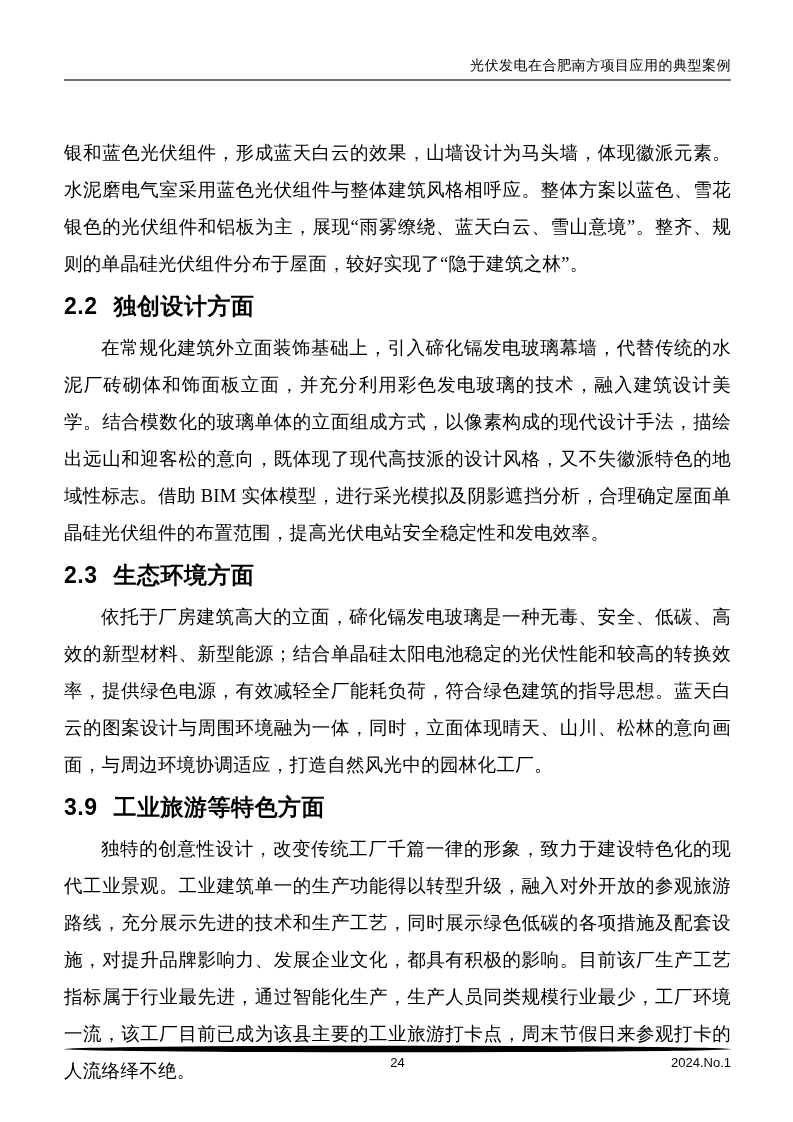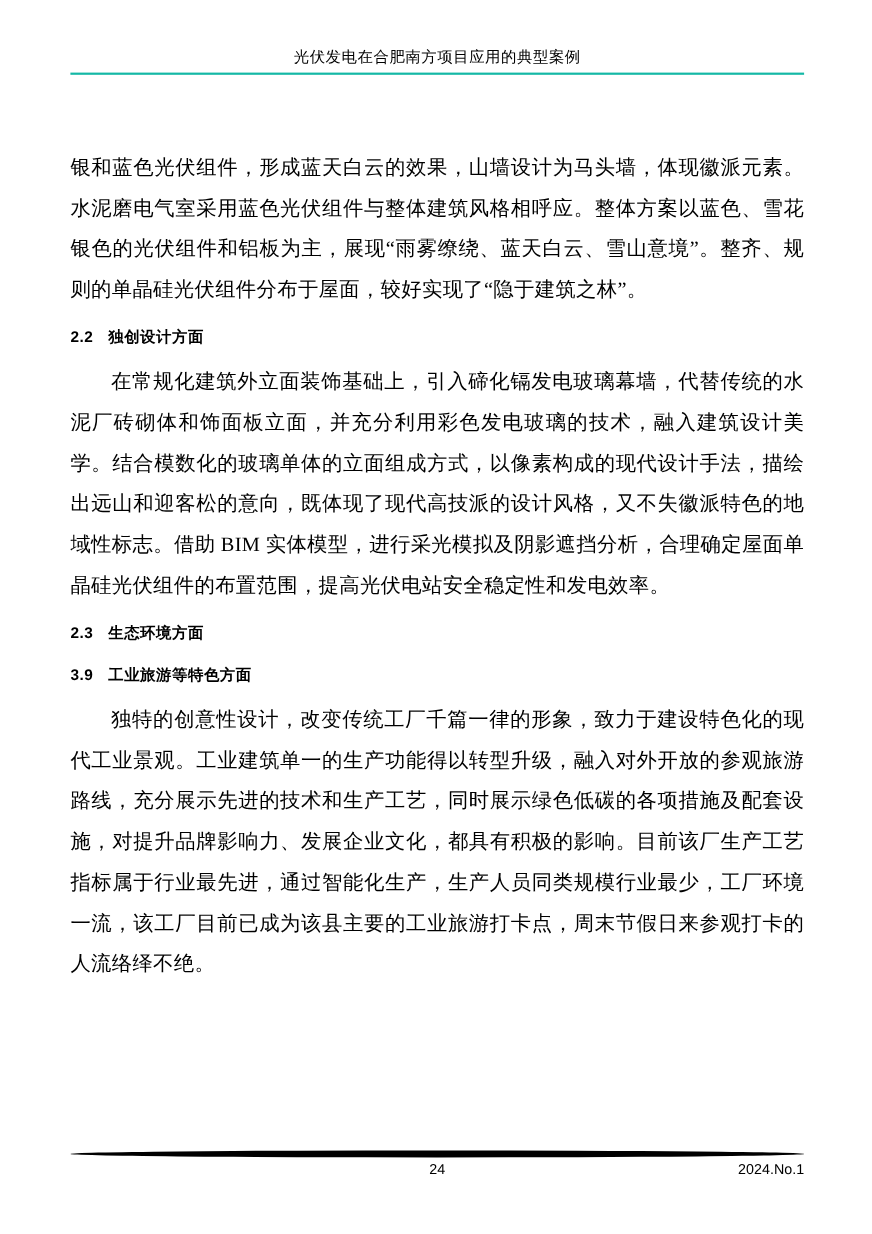--- a/index.html
+++ b/index.html
@@ -17,23 +17,23 @@
     overflow: hidden;
     margin: 0 auto;
   }
 
   
   .page-header {
     position: absolute;
     left: 64px;
     right: 62px;
     top: 0;
-    padding-top: 43px;
-    border-bottom: 2px solid #14b8a6;
-    text-align: center;
+    padding-top: 56px;
+    border-bottom: 2px solid #737373;
+    text-align: right;
   }
   .running-head {
     font-size: 14px;
     line-height: 20px;
     padding-bottom: 3px;
     letter-spacing: 0.5px;
   }
 
   
   .page-body {
@@ -51,21 +51,21 @@
     text-indent: 2em;
     letter-spacing: 0.3px;
   }
   .body-para.no-indent {
     text-indent: 0;
     margin-top: 47px;
   }
   .sec-heading {
     font-family: "Liberation Sans", sans-serif;
     font-weight: bold;
-    font-size: 14px;
+    font-size: 23px;
     line-height: 28px;
     margin: 9px 0 10px 0;
     letter-spacing: 0.5px;
   }
   .sec-heading .sec-num {
     margin-right: 9px;
   }
   .chapter-heading {
     font-family: "Liberation Sans", sans-serif;
     font-weight: bold;
@@ -127,20 +127,21 @@
       <span class="sec-title">独创设计方面</span>
     </h3>
 
     <p class="body-para">在常规化建筑外立面装饰基础上，引入碲化镉发电玻璃幕墙，代替传统的水泥厂砖砌体和饰面板立面，并充分利用彩色发电玻璃的技术，融入建筑设计美学。结合模数化的玻璃单体的立面组成方式，以像素构成的现代设计手法，描绘出远山和迎客松的意向，既体现了现代高技派的设计风格，又不失徽派特色的地域性标志。借助 BIM 实体模型，进行采光模拟及阴影遮挡分析，合理确定屋面单晶硅光伏组件的布置范围，提高光伏电站安全稳定性和发电效率。</p>
 
     <h3 class="sec-heading">
       <span class="sec-num">2.3</span>
       <span class="sec-title">生态环境方面</span>
     </h3>
 
+    <p class="body-para">依托于厂房建筑高大的立面，碲化镉发电玻璃是一种无毒、安全、低碳、高效的新型材料、新型能源；结合单晶硅太阳电池稳定的光伏性能和较高的转换效率，提供绿色电源，有效减轻全厂能耗负荷，符合绿色建筑的指导思想。蓝天白云的图案设计与周围环境融为一体，同时，立面体现晴天、山川、松林的意向画面，与周边环境协调适应，打造自然风光中的园林化工厂。</p>
 
     <h3 class="sec-heading">
       <span class="sec-num">3.9</span>
       <span class="sec-title">工业旅游等特色方面</span>
     </h3>
 
     <p class="body-para">独特的创意性设计，改变传统工厂千篇一律的形象，致力于建设特色化的现代工业景观。工业建筑单一的生产功能得以转型升级，融入对外开放的参观旅游路线，充分展示先进的技术和生产工艺，同时展示绿色低碳的各项措施及配套设施，对提升品牌影响力、发展企业文化，都具有积极的影响。目前该厂生产工艺指标属于行业最先进，通过智能化生产，生产人员同类规模行业最少，工厂环境一流，该工厂目前已成为该县主要的工业旅游打卡点，周末节假日来参观打卡的人流络绎不绝。</p>
 
 
   </main>

